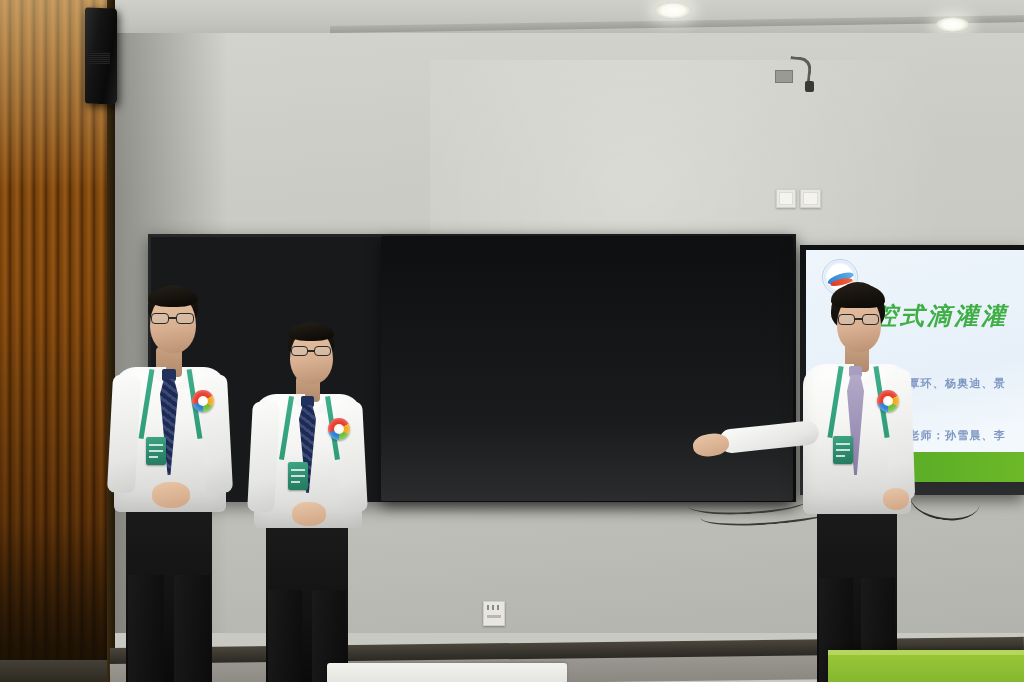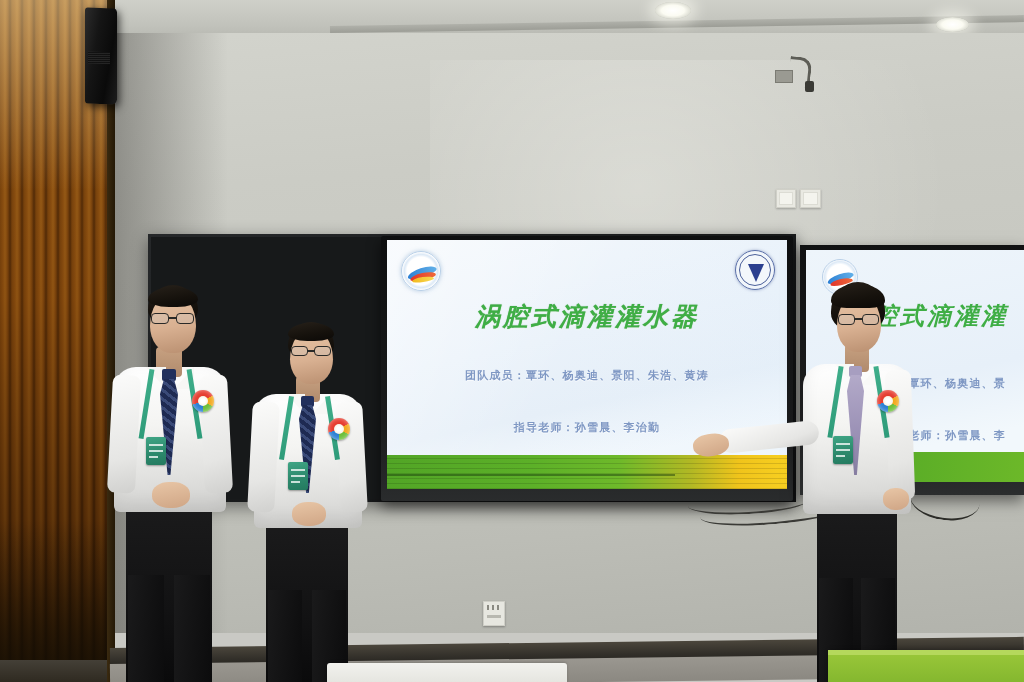--- a/index.html
+++ b/index.html
@@ -371,42 +371,20 @@
   </div>
   <div class="switchplate" id="sw2" data-interactable="true">
     <div class="sw-btn" data-interactable="true"></div>
   </div>
 
   <div class="board" data-interactable="false">
     <div class="board-inner" data-interactable="false"></div>
   </div>
 
   <div class="screen-bezel" data-interactable="false"></div>
-  <div class="screen" data-interactable="true">
-    <div class="screen-glow" data-interactable="false"></div>
-
-    <div class="slide-logo-l" data-interactable="false">
-      <div class="swoosh" style="left:5px;top:16px;width:30px;height:9px;background:linear-gradient(90deg,#2b7fd4,#62b0e8);transform:rotate(-18deg);" data-interactable="false"></div>
-      <div class="swoosh" style="left:8px;top:21px;width:26px;height:7px;background:linear-gradient(90deg,#e0342b,#f06a3a);transform:rotate(-12deg);" data-interactable="false"></div>
-      <div class="swoosh" style="left:10px;top:25px;width:22px;height:5px;background:linear-gradient(90deg,#f2b81d,#f7da55);transform:rotate(-8deg);" data-interactable="false"></div>
-    </div>
-
-    <div class="slide-logo-r" data-interactable="false">
-      <div style="position:absolute;inset:3px;border-radius:50%;border:1px solid #4a5f99;" data-interactable="false"></div>
-      <div style="position:absolute;left:12px;top:13px;width:16px;height:18px;background:#2b3f8f;clip-path:polygon(0 0,100% 0,50% 100%);" data-interactable="false"></div>
-    </div>
-
-    <div class="slide-title" data-interactable="false">涡腔式滴灌灌水器</div>
-    <div class="slide-line" id="slide-members" data-interactable="false">团队成员：覃环、杨奥迪、景阳、朱浩、黄涛</div>
-    <div class="slide-line" id="slide-teachers" data-interactable="false">指导老师：孙雪晨、李治勤</div>
-
-    <div class="screen-field" data-interactable="false"></div>
-    <div class="screen-field-lines" data-interactable="false"></div>
-    <div class="screen-field-dark" data-interactable="false"></div>
-  </div>
 
   <div class="screen2-bezel" data-interactable="false"></div>
   <div class="screen2" data-interactable="true">
     <div class="slide2-logo" data-interactable="false">
       <div class="swoosh" style="left:4px;top:14px;width:27px;height:8px;background:linear-gradient(90deg,#2b7fd4,#62b0e8);transform:rotate(-18deg);" data-interactable="false"></div>
       <div class="swoosh" style="left:7px;top:19px;width:23px;height:6px;background:linear-gradient(90deg,#e0342b,#f06a3a);transform:rotate(-12deg);" data-interactable="false"></div>
     </div>
     <div class="slide2-title" data-interactable="false">涡腔式滴灌灌</div>
     <div class="slide2-line" id="slide2-members" data-interactable="false">员：覃环、杨奥迪、景</div>
     <div class="slide2-line" id="slide2-teachers" data-interactable="false">指导老师：孙雪晨、李</div>

